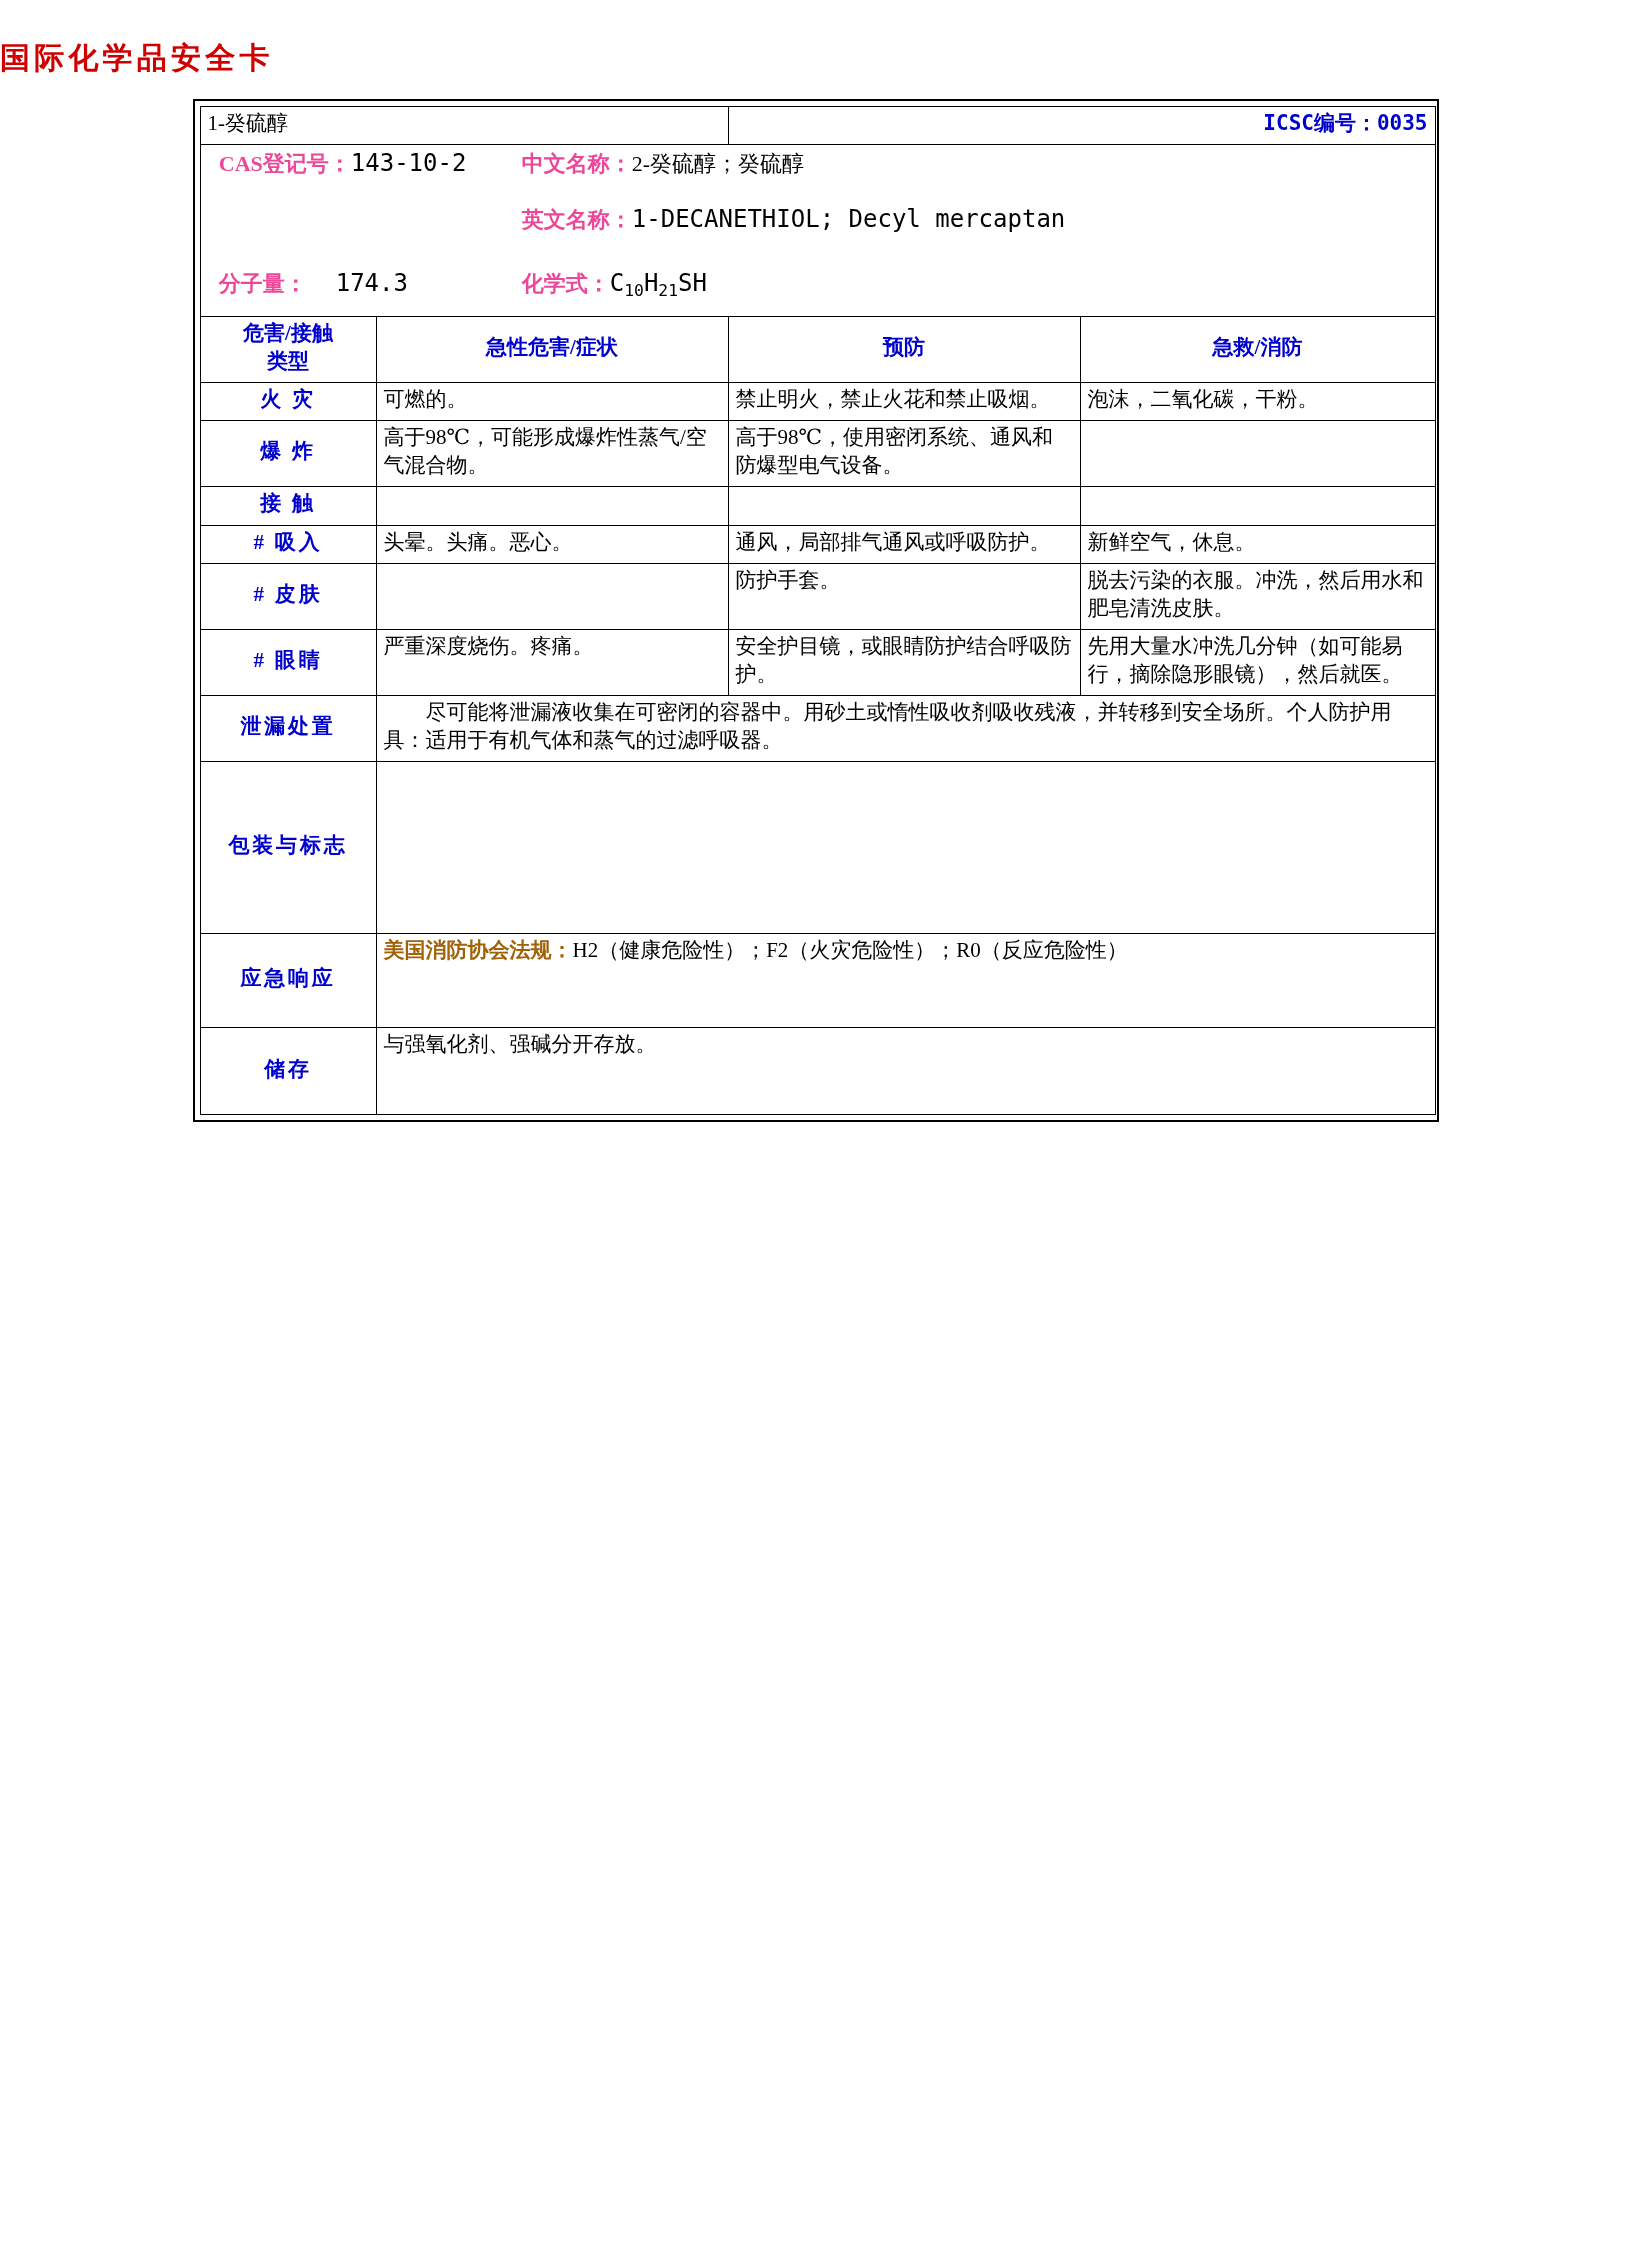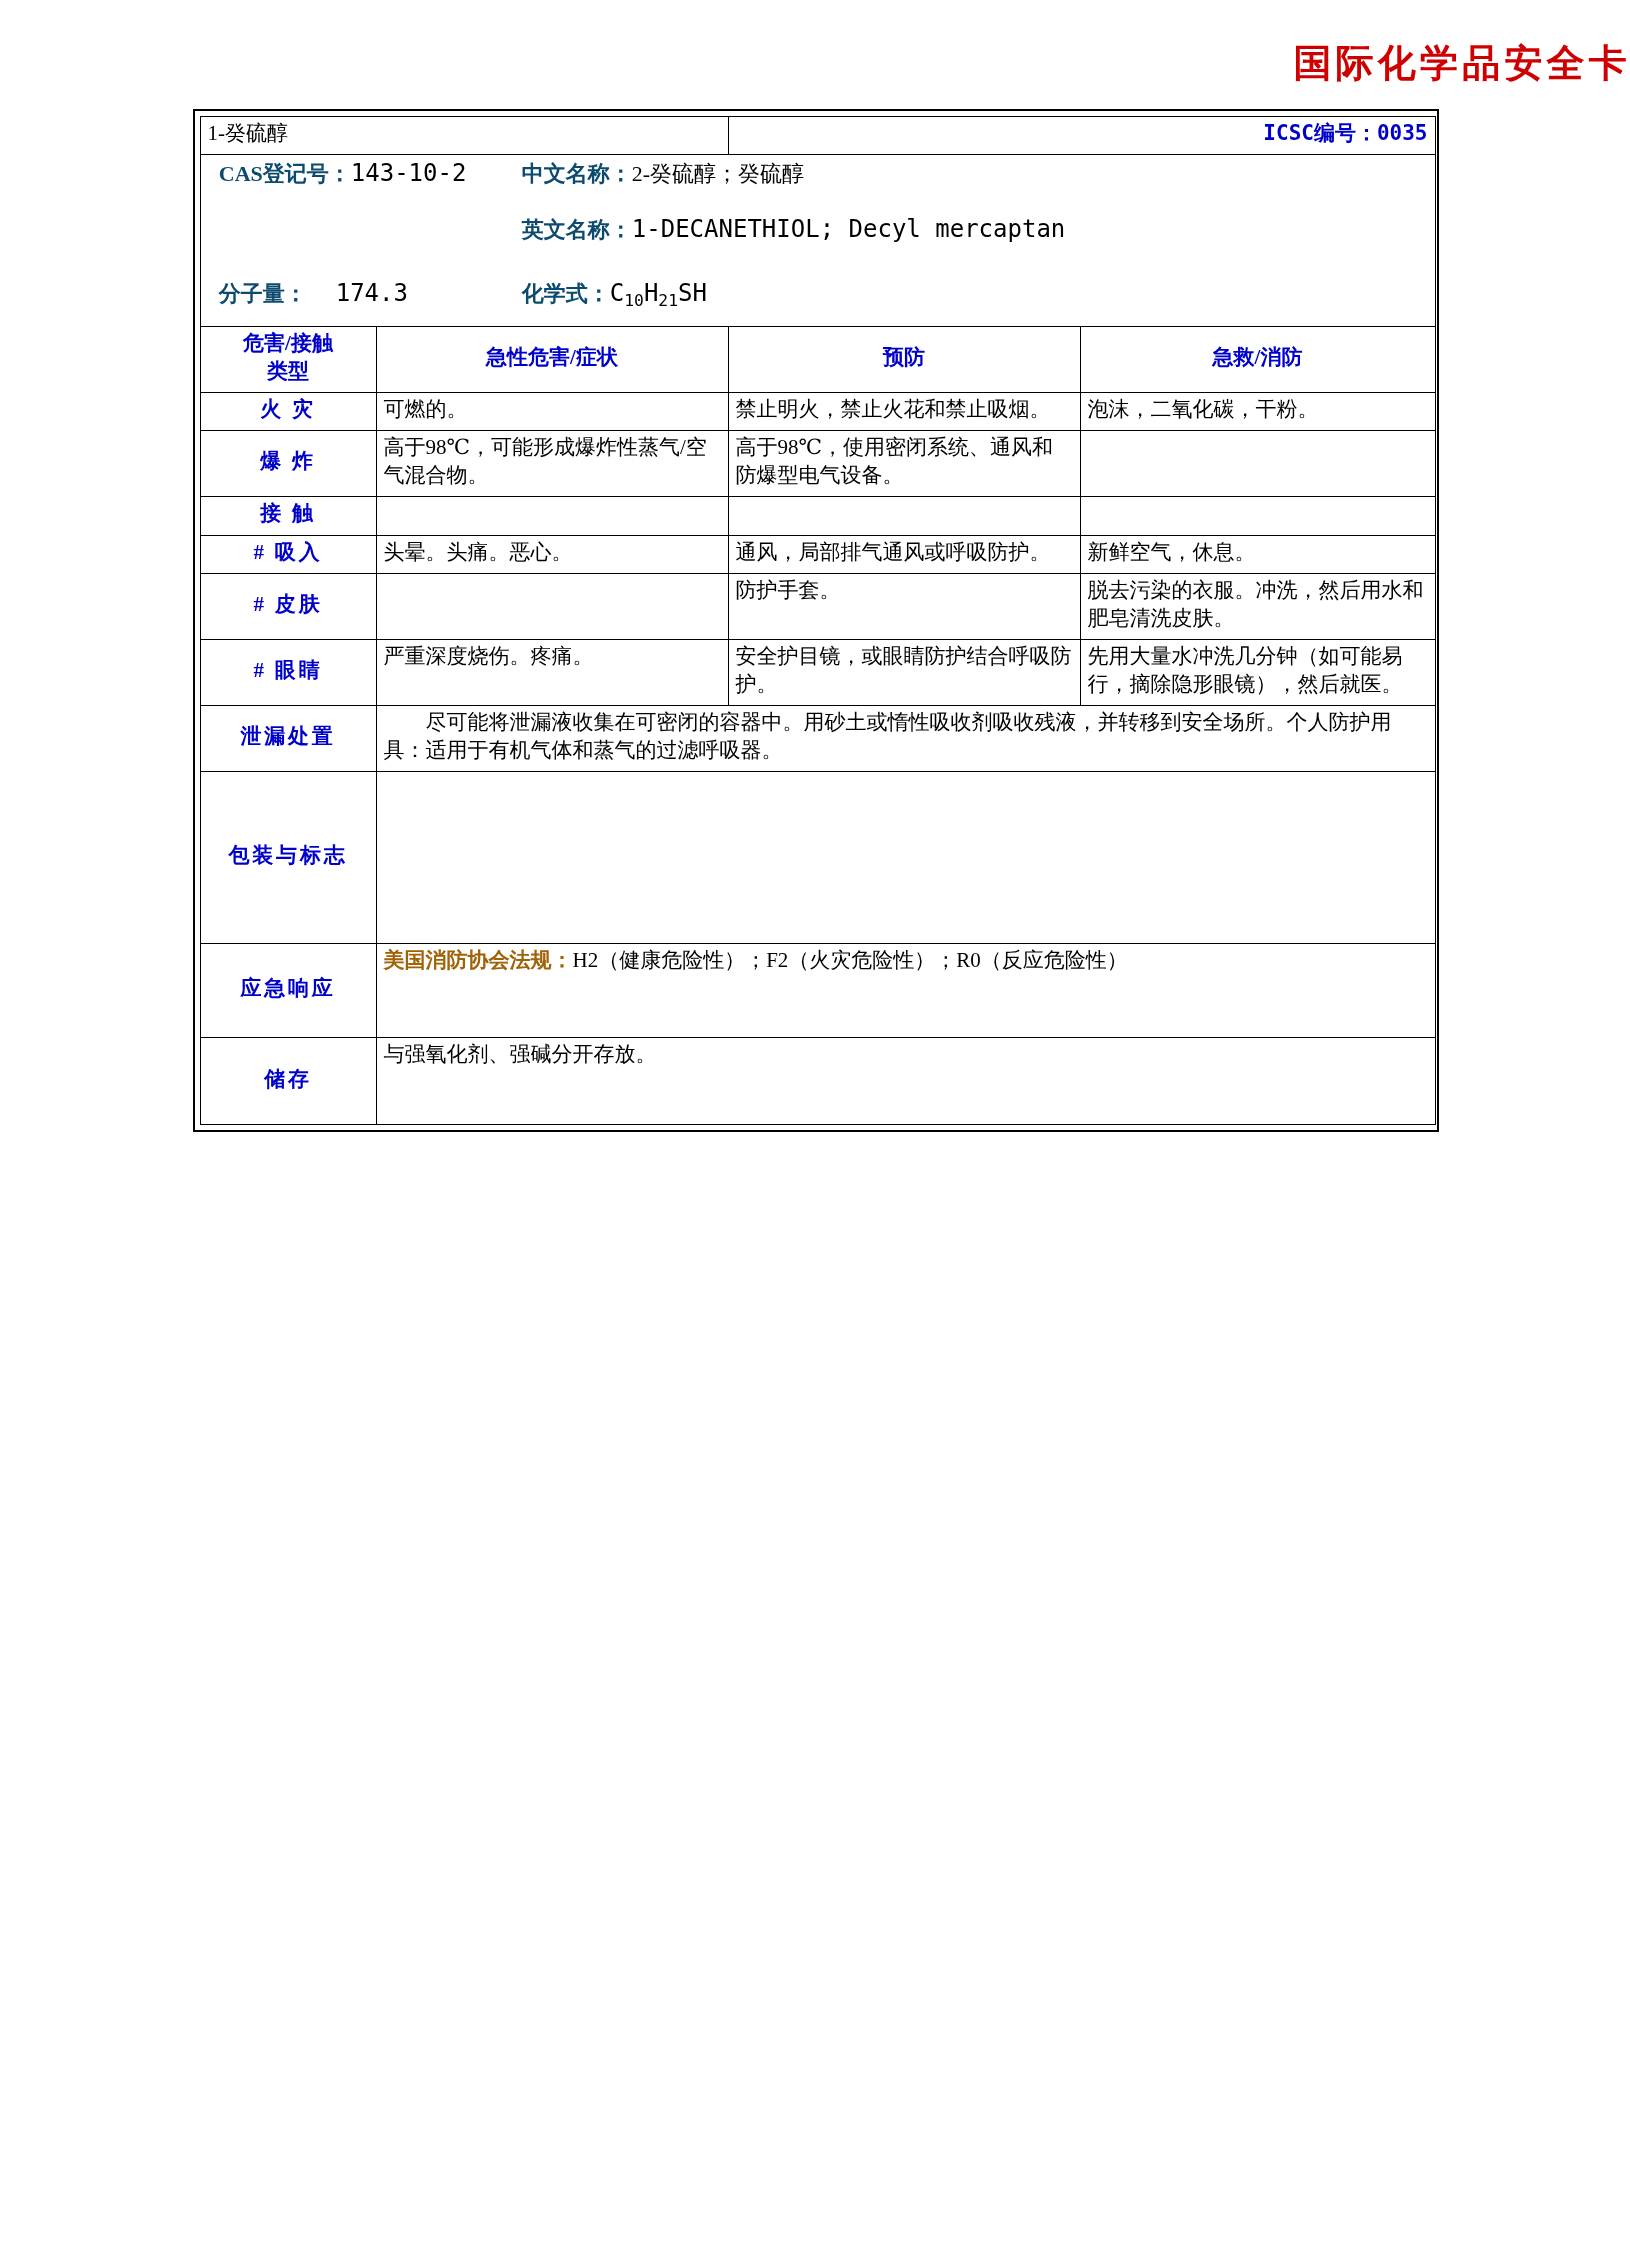--- a/index.html
+++ b/index.html
@@ -12,25 +12,25 @@
     font-family: "Liberation Serif", "DejaVu Serif", serif;
     color: #000000;
   }
   .page {
     width: 1631px;
     min-height: 2261px;
     position: relative;
     box-sizing: border-box;
   }
   .doc-title {
-    text-align: right;
+    text-align: left;
     color: #d00000;
     font-family: "DejaVu Serif", "Liberation Serif", serif;
     font-weight: bold;
-    font-size: 38px;
+    font-size: 30px;
     letter-spacing: 4.2px;
     padding-top: 38px;
     padding-bottom: 20px;
   }
   .card-wrap {
     margin: 0 auto;
     width: 1246px;
     border: 2.1px solid #000000;
     padding: 5px;
     box-sizing: border-box;
@@ -79,21 +79,21 @@
   .hdr-icsc .num { color: #0000cc; }
   .id-block {
     padding: 10px 0 17px 0;
   }
   .id-line {
     display: flex;
     align-items: baseline;
     margin-bottom: 7px;
   }
   .id-lbl {
-    color: #0c4a6e;
+    color: #ec4899;
     font-weight: bold;
     font-size: 22px;
   }
   .id-val {
     font-size: 22px;
   }
   .mono { font-family: "DejaVu Sans Mono", "Liberation Mono", monospace; font-size: 24px; }
   .col-cas { width: 303px; padding-left: 11.3px; }
   .col-name { flex: 1; }
   .formula sub { font-size: 0.68em; vertical-align: -0.28em; }

